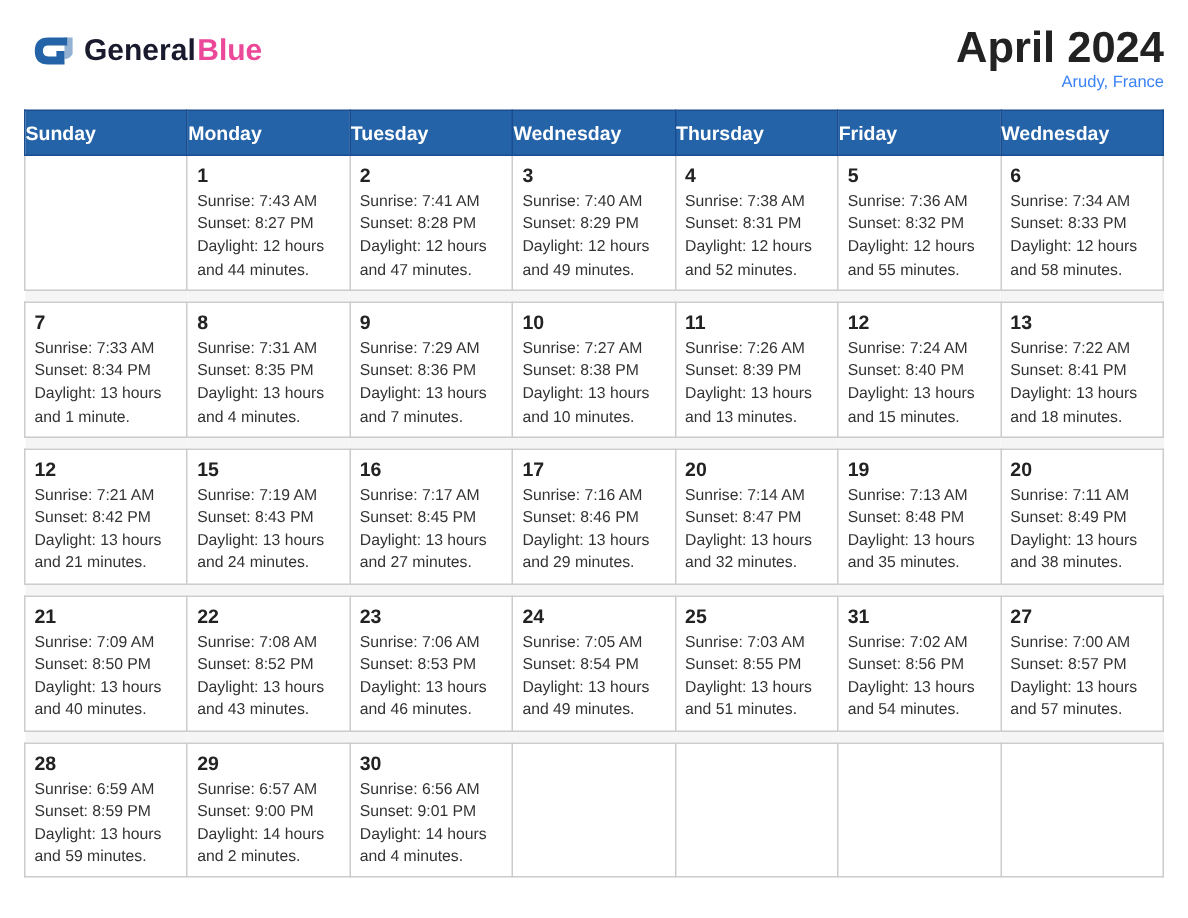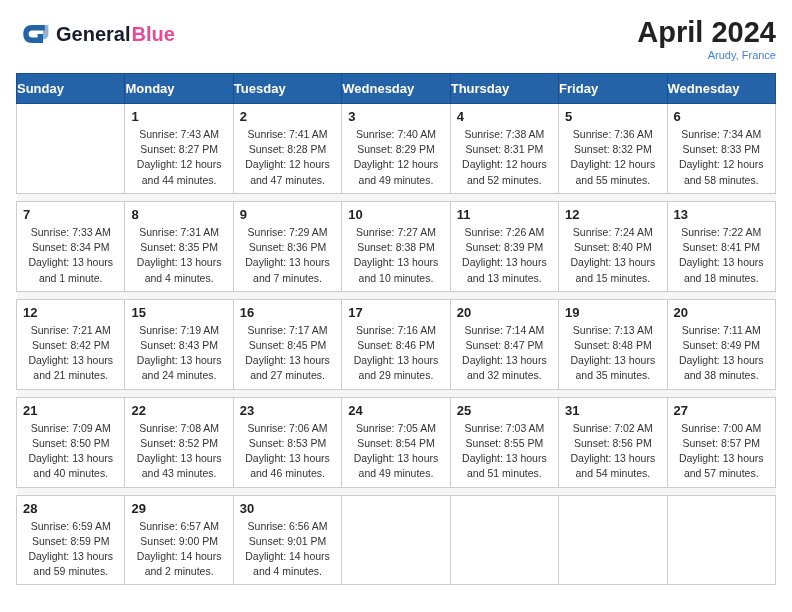--- a/index.html
+++ b/index.html
@@ -62,21 +62,20 @@
       font-size: 13px;
       font-weight: bold;
       color: #222;
       display: block;
       margin-bottom: 3px;
     }
     .day-info {
       font-size: 10.5px;
       color: #333;
       line-height: 1.45;
-      text-align: center;
     }
     .empty-row td {
       height: 8px;
       border: none;
       background: #f5f5f5;
       padding: 0;
     }
     tbody tr:not(.empty-row) td {
       background: #fff;
     }

